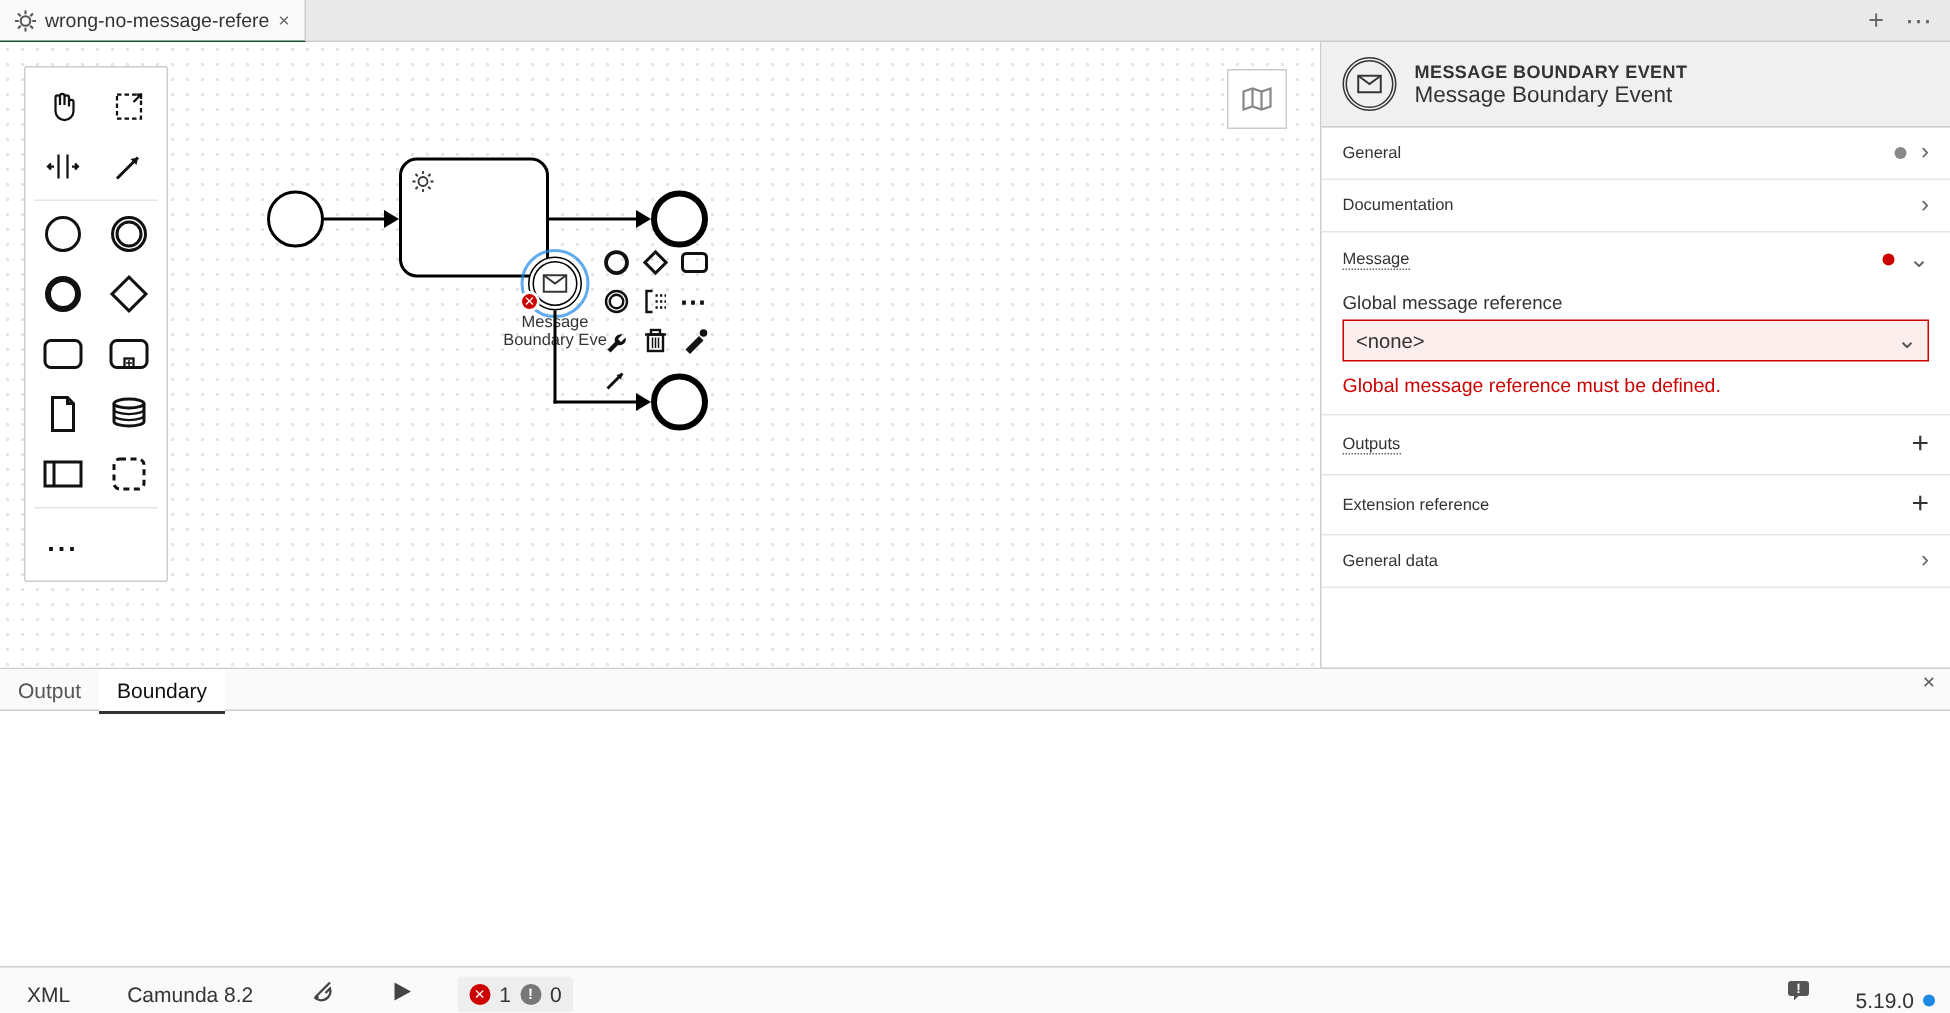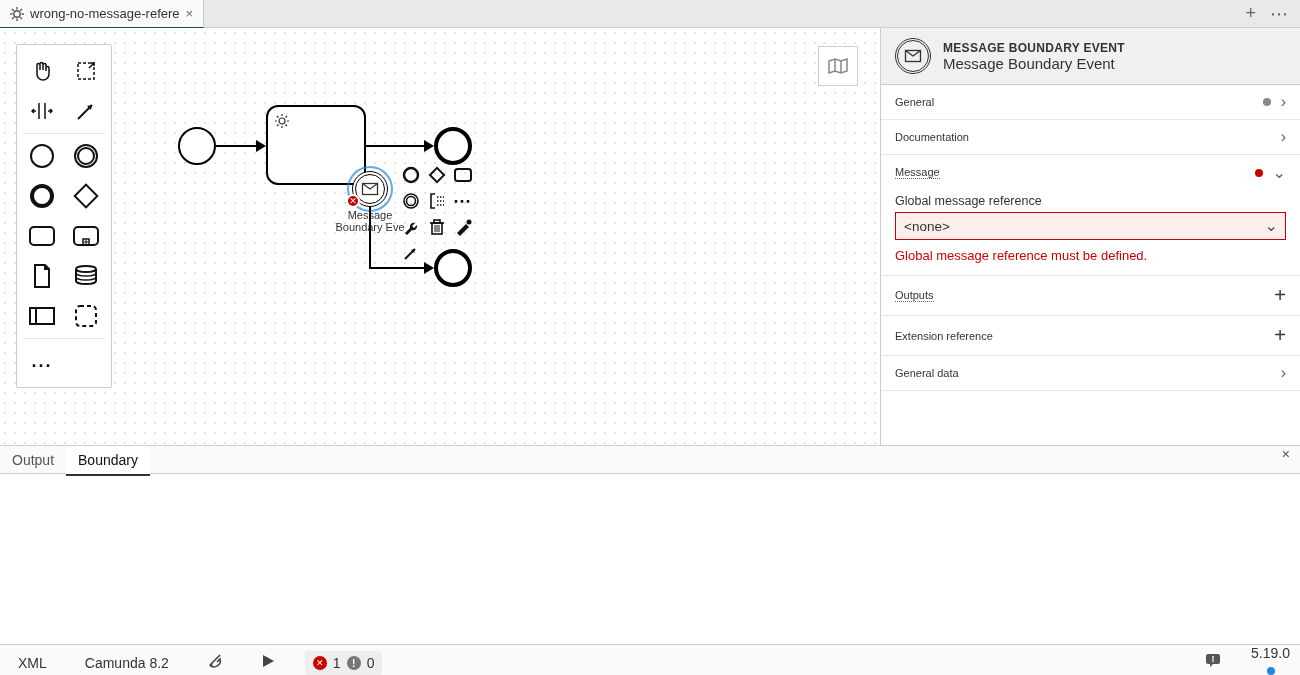--- a/index.html
+++ b/index.html
@@ -80,21 +80,21 @@
   .prow2 .bullet{width:16px;height:16px;border-radius:50%;background:var(--err);display:flex;align-items:center;justify-content:center;}
   .prow2 .bullet:after{content:"✕";color:#fff;font-size:10px;}
   .prow2 .loc{font-weight:700;width:165px;white-space:nowrap;overflow:hidden;text-overflow:ellipsis;}
   .prow2 .ext{color:var(--sel);}
 
   
   .status{height:31px;border-top:1px solid var(--bd);display:flex;align-items:flex-end;padding:0 10px;gap:22px;font-size:14px;background:#fafafa;}
   .status .sbtn{padding:4px 8px;border-radius:3px;cursor:pointer;color:#333;}
   .status .validation{display:flex;align-items:center;gap:6px;background:#eee;padding:4px 8px;border-radius:3px;}
   .status .sp{flex:1;}
-  .status .ver{display:flex;align-items:center;gap:6px;flex-direction:column;}
+  .status .ver{display:flex;align-items:center;gap:6px;}
   .verdot{width:8px;height:8px;border-radius:50%;background:var(--sel);display:inline-block;}
 
   svg{overflow:visible;}
 </style>
 </head>
 <body>
 
 <div class="tabbar">
   <div class="tab active">
     <svg width="14" height="14">

